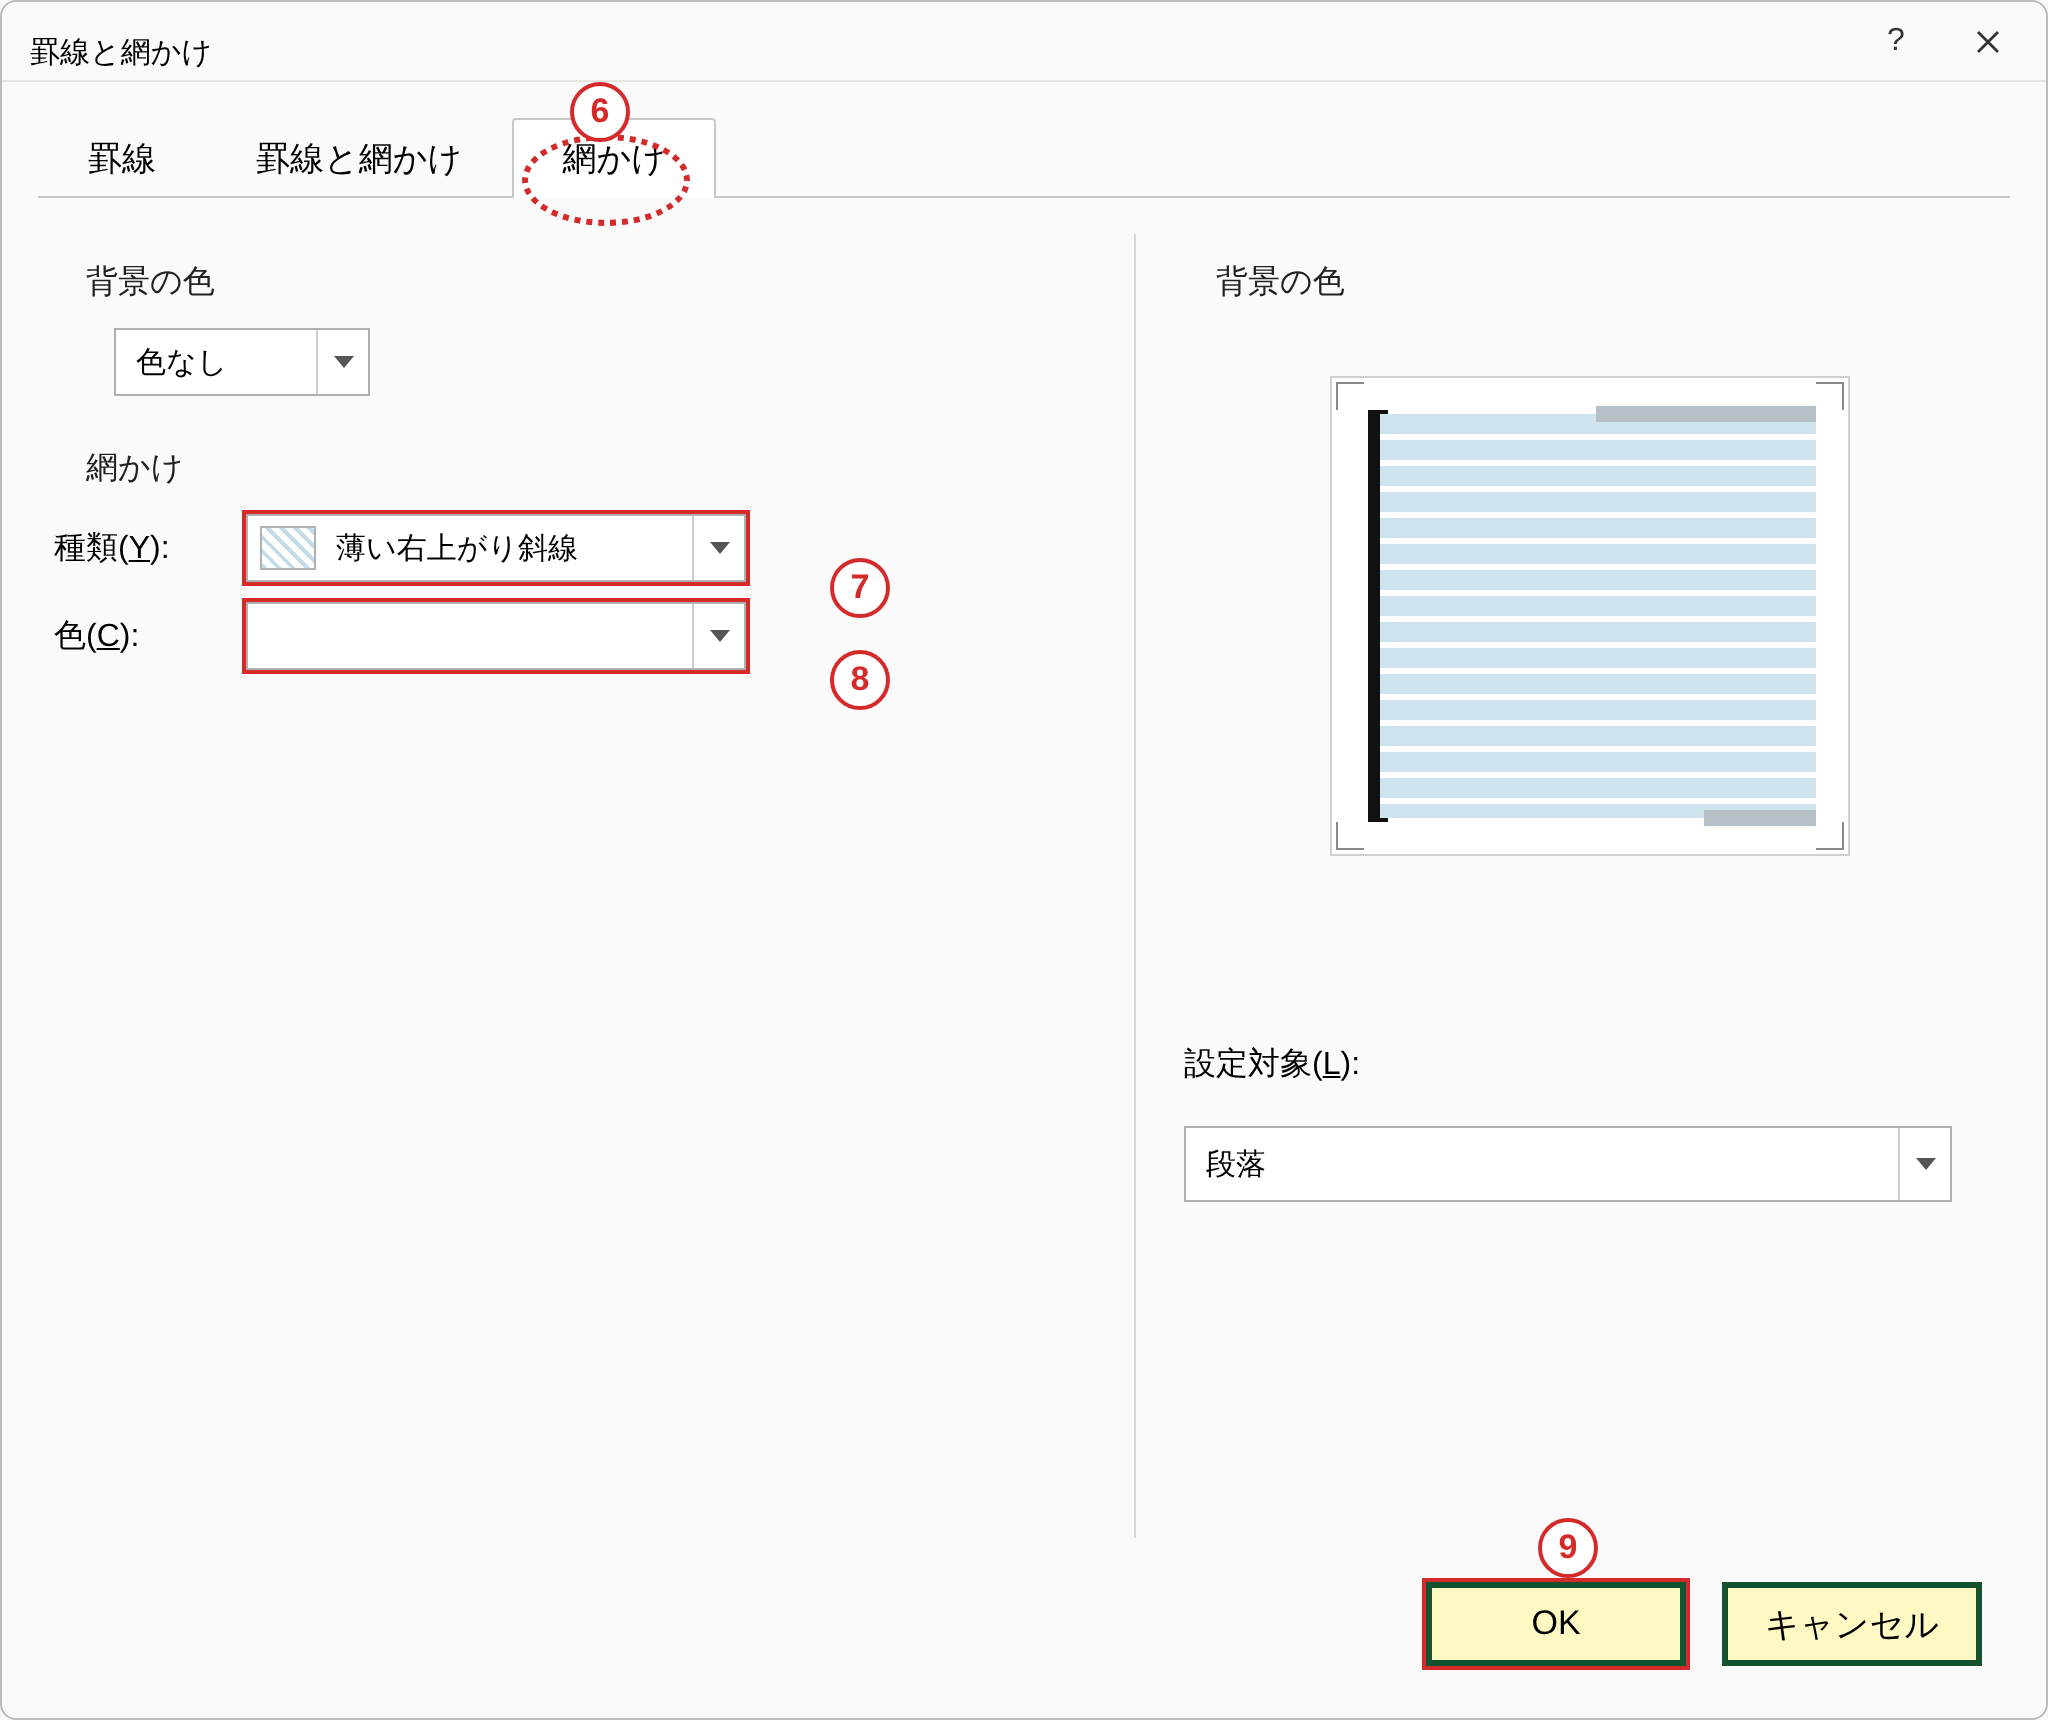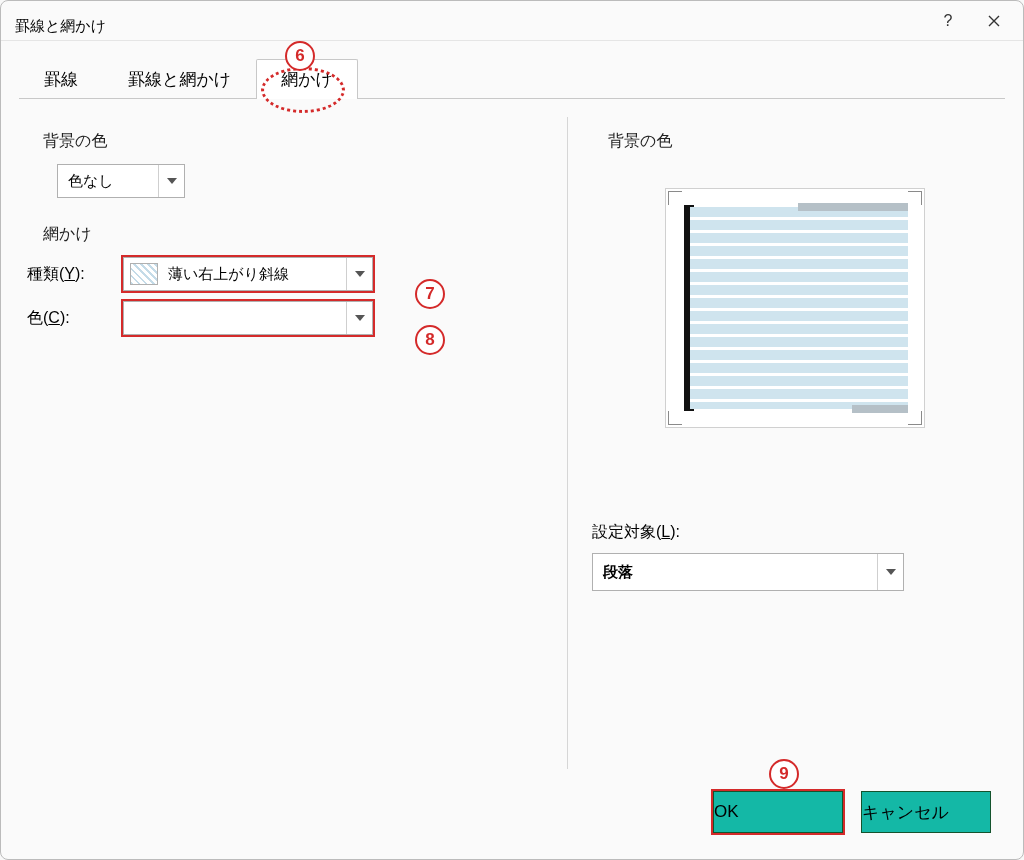--- a/index.html
+++ b/index.html
@@ -127,35 +127,35 @@
   }
   .crop {
     position: absolute; width: 14px; height: 14px; border-color: #8a8a8a;
   }
   .crop.tl{top:2px;left:2px;border-top:1px solid #8a8a8a;border-left:1px solid #8a8a8a;}
   .crop.tr{top:2px;right:2px;border-top:1px solid #8a8a8a;border-right:1px solid #8a8a8a;}
   .crop.bl{bottom:2px;left:2px;border-bottom:1px solid #8a8a8a;border-left:1px solid #8a8a8a;}
   .crop.br{bottom:2px;right:2px;border-bottom:1px solid #8a8a8a;border-right:1px solid #8a8a8a;}
 
   .apply-label { font-size: 16px; margin-top: 94px; }
-  .apply-dd { width: 312px; margin-top: 10px; height: 38px; font-weight: bold; }
+  .apply-dd { width: 384px; margin-top: 20px; height: 38px; }
 
   .buttons {
     display: flex;
     justify-content: flex-end;
     gap: 18px;
     padding: 18px 32px 26px 0;
   }
   .btn {
     min-width: 130px;
     height: 42px;
-    border: 1px solid #14532d;
-    background: #14b8a6;
+    border: 3px solid #14532d;
+    background: #fef9c3;
     font-size: 17px;
-    display: flex; align-items: center; 
+    display: flex; align-items: center; justify-content: center;
   }
 
   
   .callout {
     position: absolute;
     width: 30px; height: 30px;
     border: 2px solid #d42a2a;
     border-radius: 50%;
     color: #d42a2a;
     font-weight: bold;

